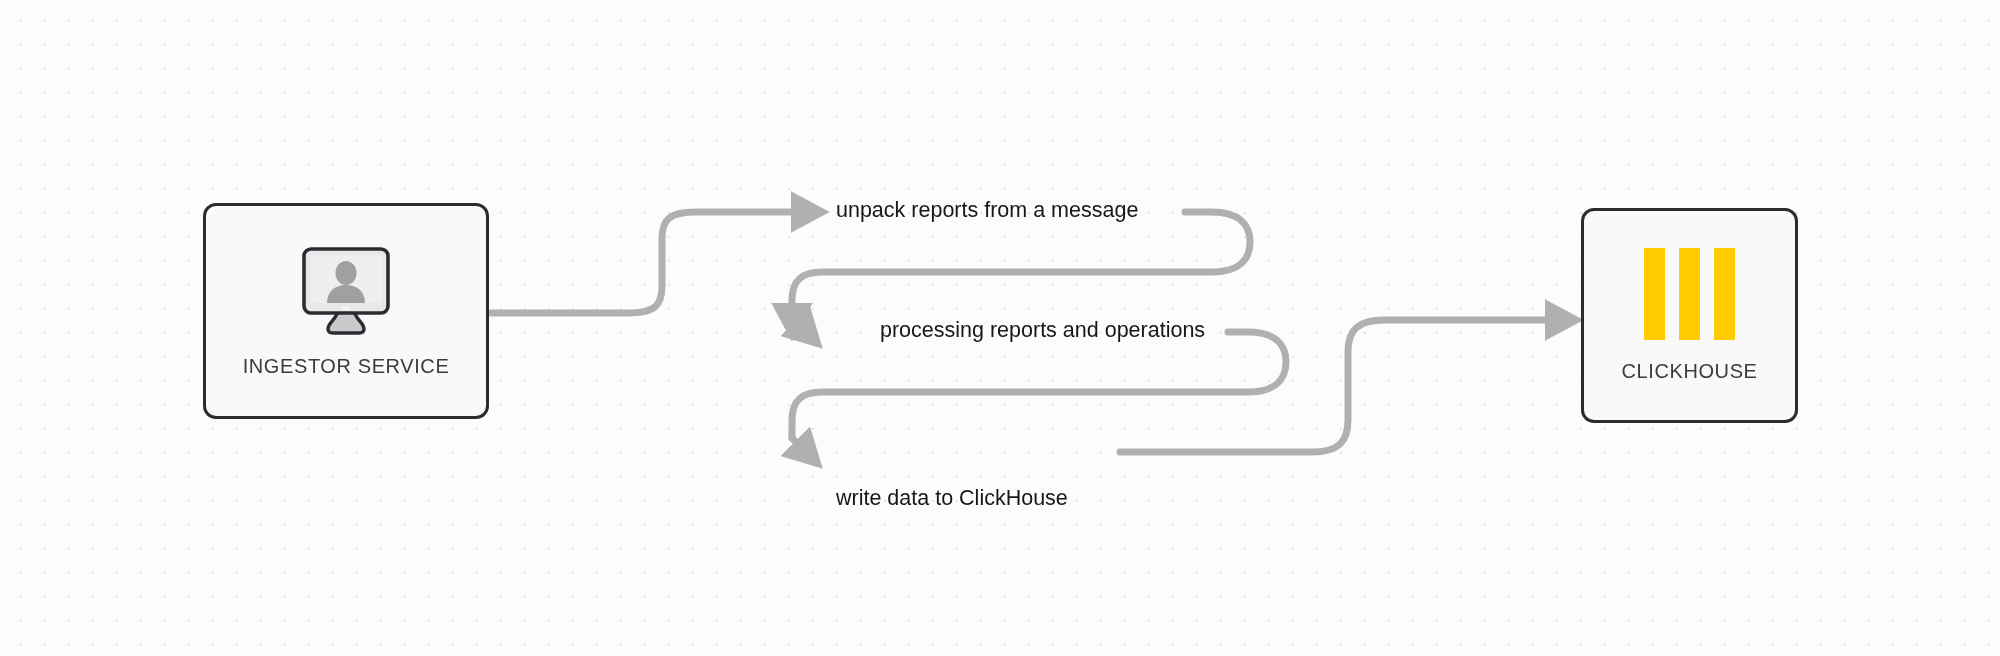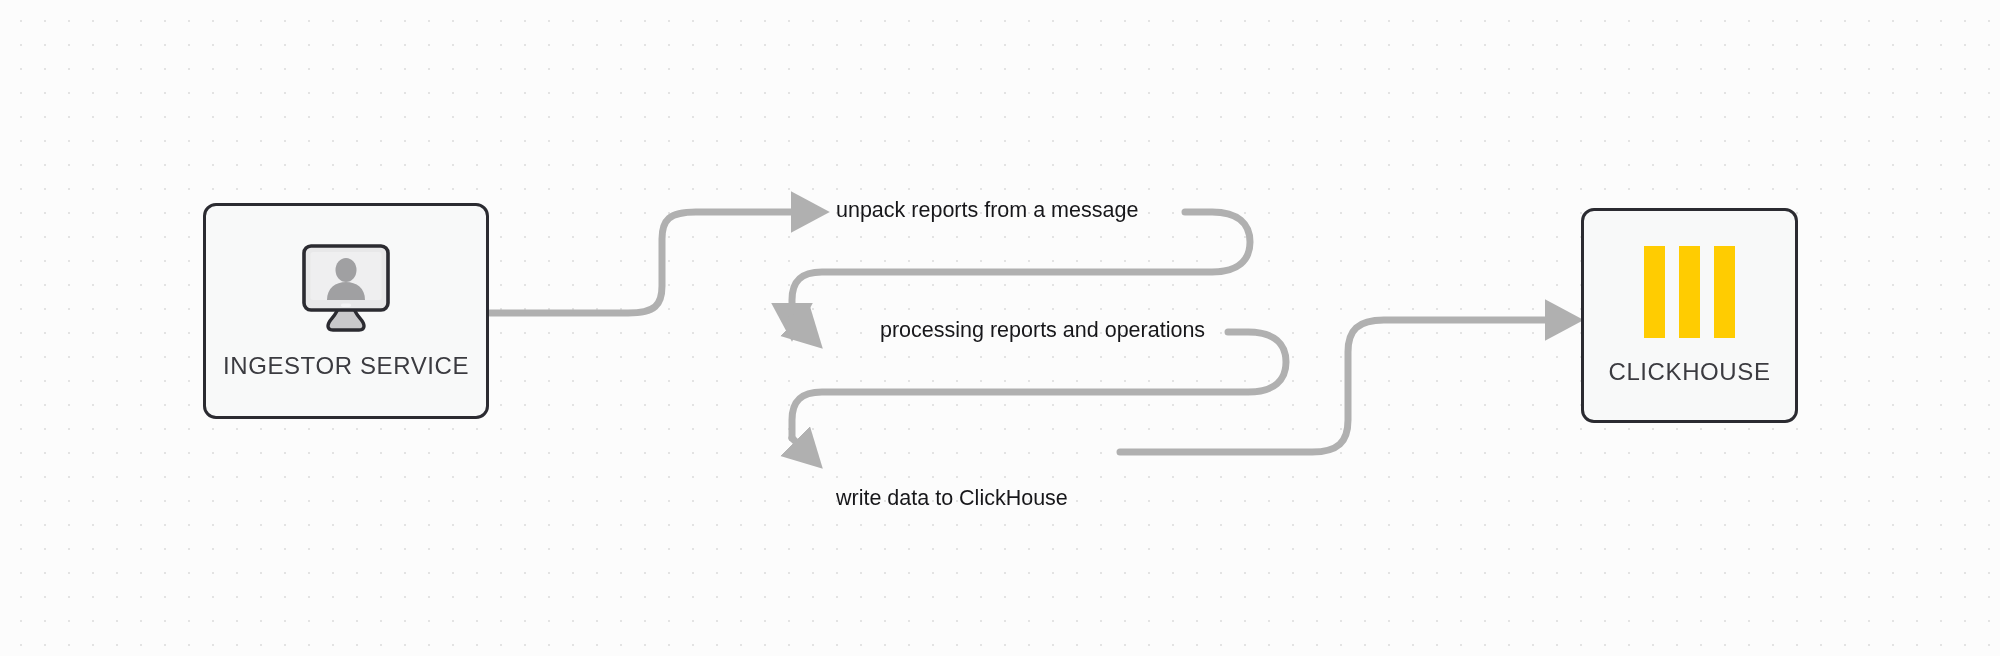--- a/index.html
+++ b/index.html
@@ -46,21 +46,21 @@
     height: 216px;
   }
   #node-clickhouse {
     left: 1581px;
     top: 208px;
     width: 217px;
     height: 215px;
   }
   .node-label {
     color: #3b3b40;
-    font-size: 24px;
+    font-size: 20px;
     letter-spacing: 0.6px;
     white-space: nowrap;
     text-align: right;
   }
   #node-ingestor .node-label { margin-top: 14px; }
   #node-clickhouse .node-label { margin-top: 20px; }
 
   
   .monitor-icon { display: block; }
 

